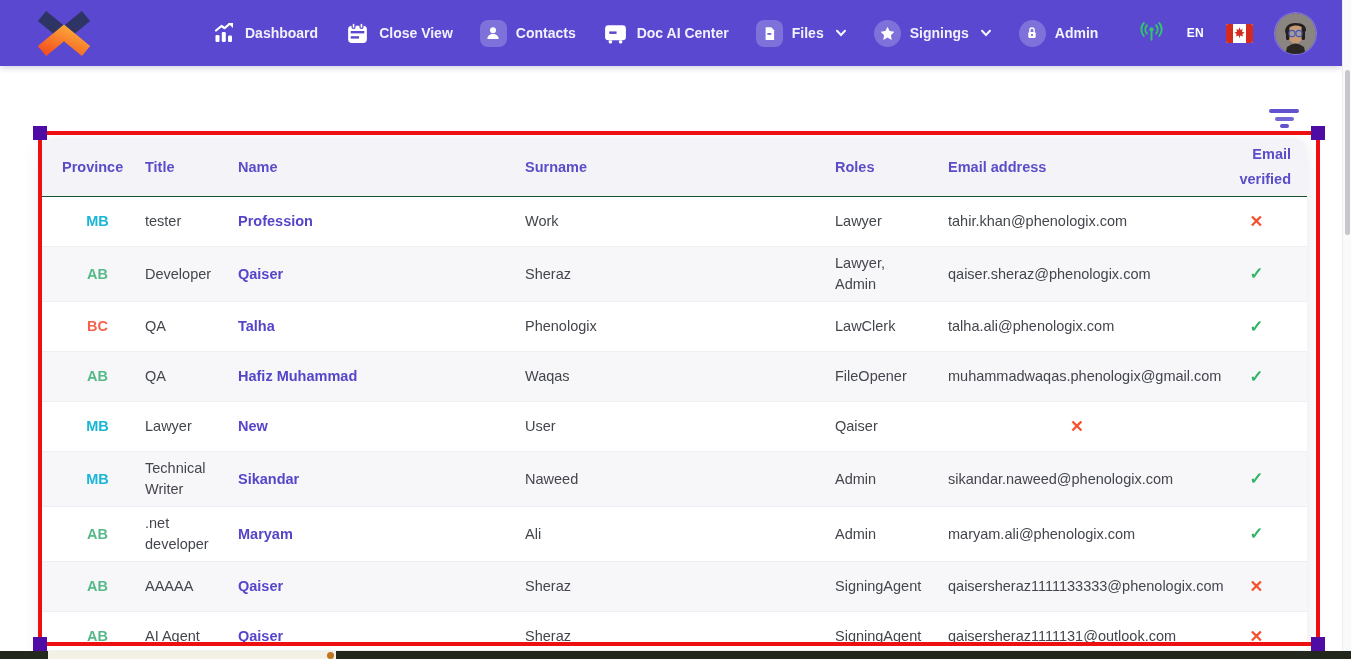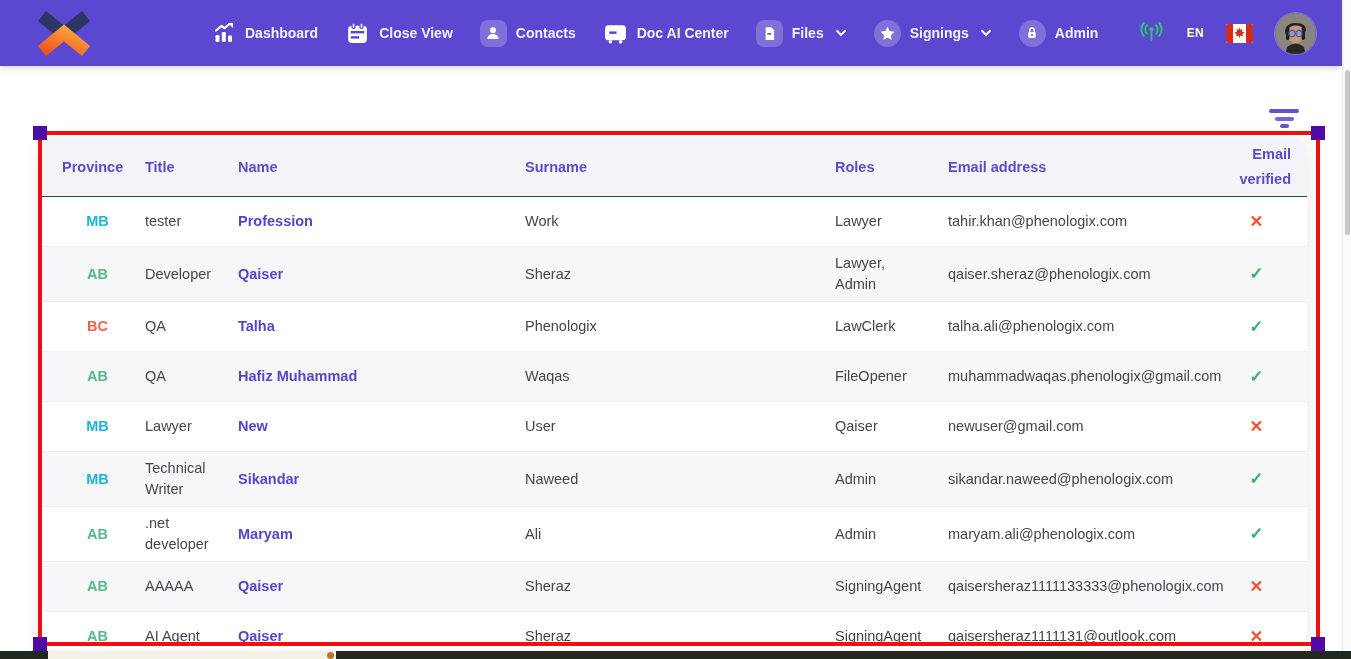--- a/index.html
+++ b/index.html
@@ -287,21 +287,20 @@
         <div class="cell ver ver-ok">✓</div>
       </div>
       <div class="trow grid7">
         <div class="cell prov" style="color: rgb(27, 182, 214);">MB</div>
         <div class="cell">Lawyer</div>
         <div class="cell name">New</div>
         <div class="cell">User</div>
         <div class="cell">
           <span class="role">Qaiser</span>
         </div>
-        <div class="cell">newuser@gmail.com</div>
         <div class="cell ver ver-no">✕</div>
       </div>
       <div class="trow grid7 alt">
         <div class="cell prov" style="color: rgb(27, 182, 214);">MB</div>
         <div class="cell">Technical Writer</div>
         <div class="cell name">Sikandar</div>
         <div class="cell">Naweed</div>
         <div class="cell">
           <span class="role">Admin</span>
         </div>

